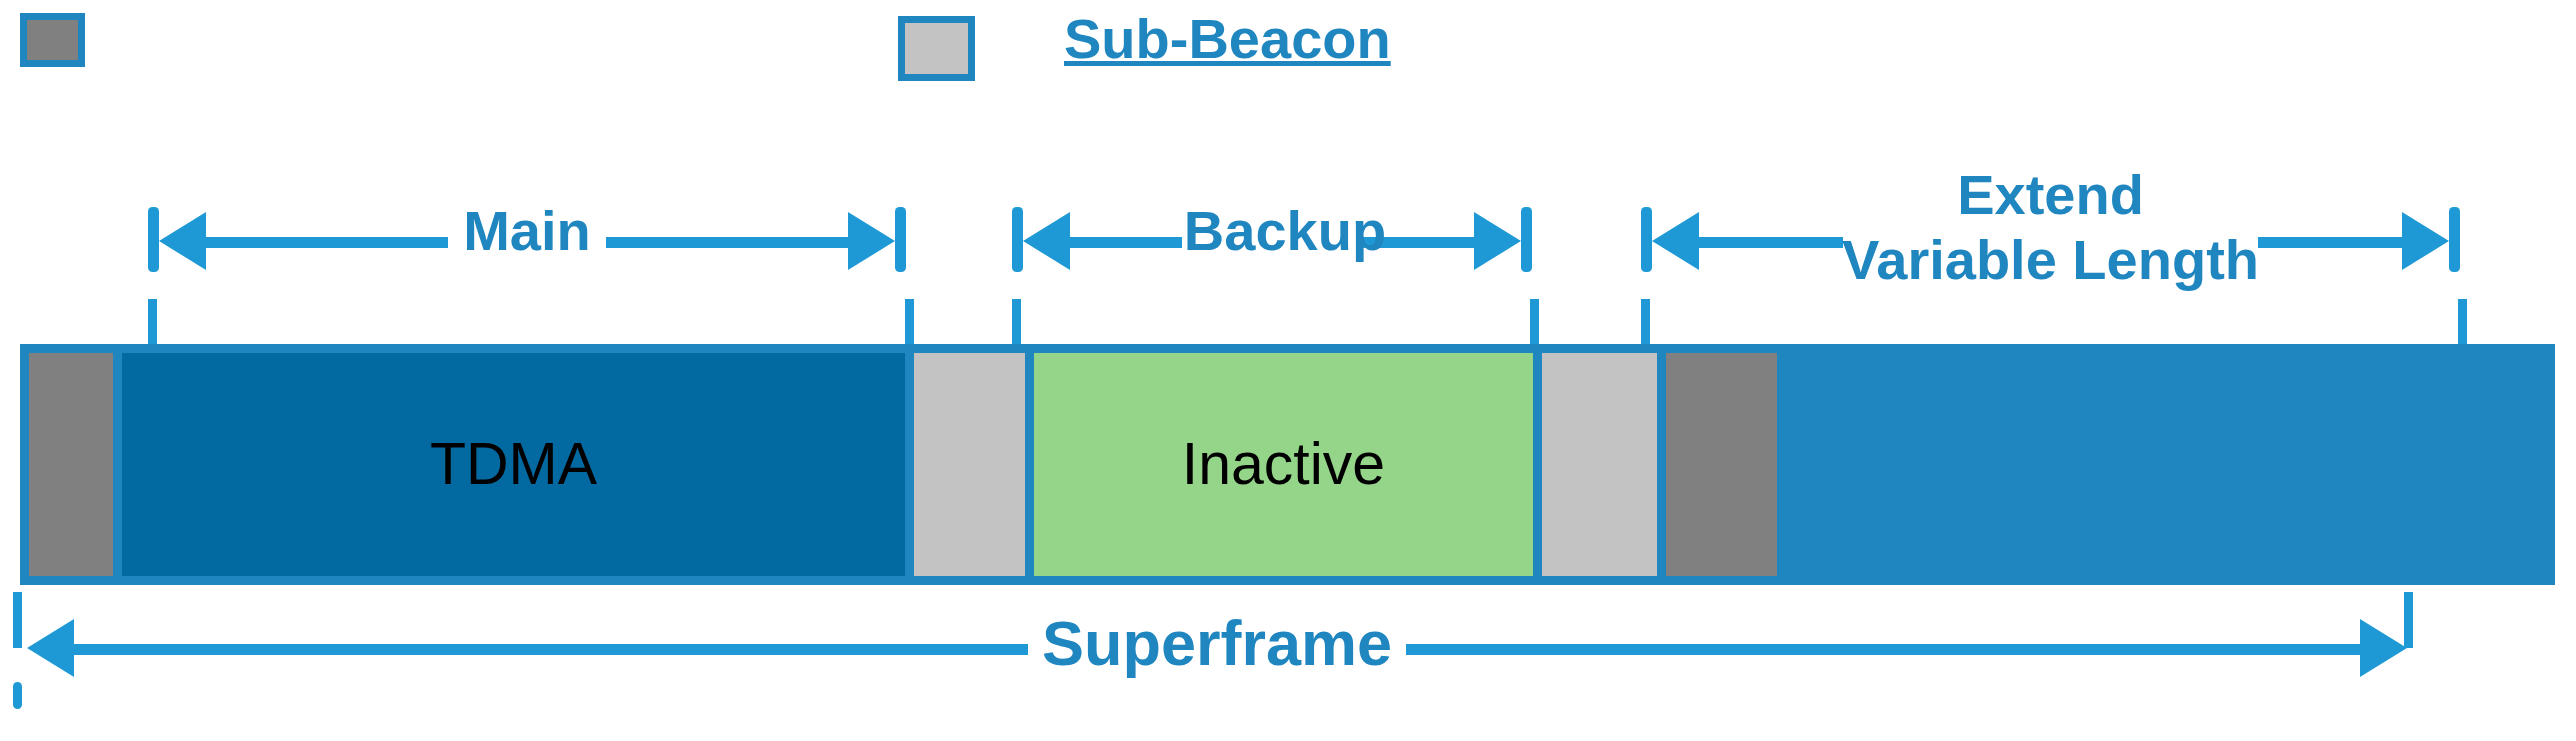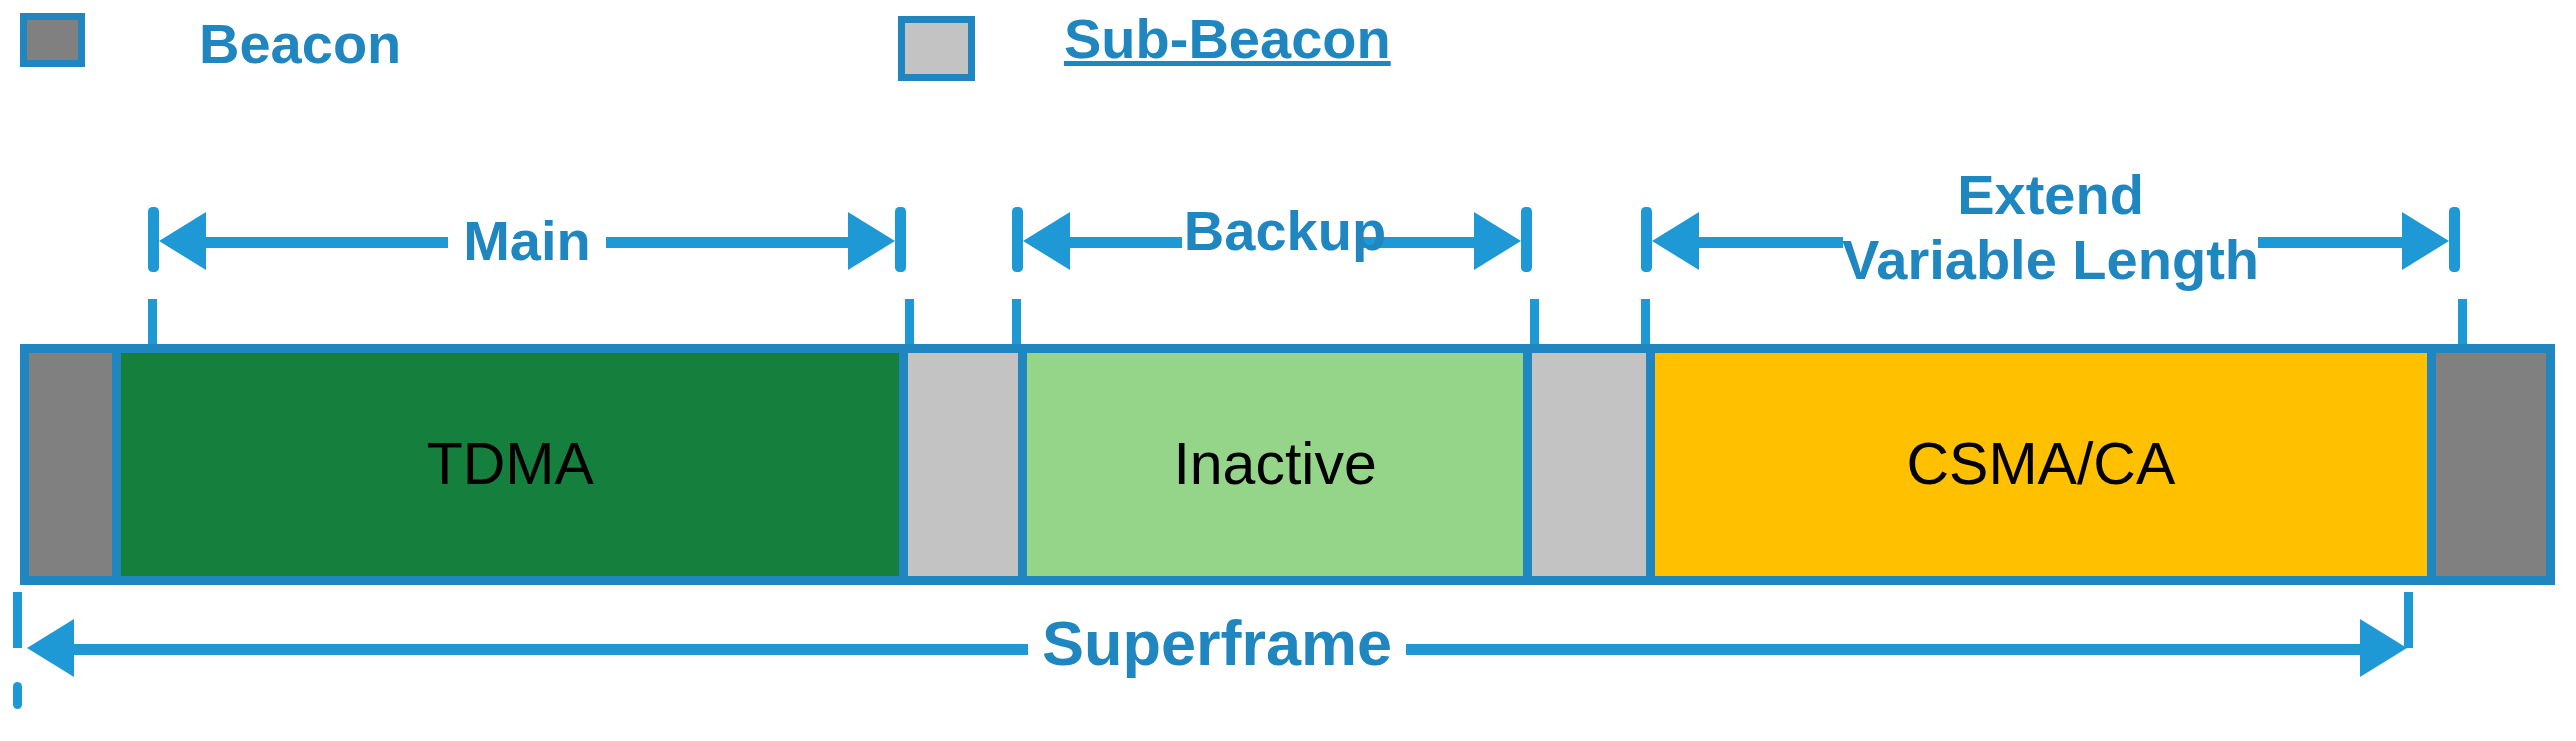--- a/index.html
+++ b/index.html
@@ -109,21 +109,20 @@
     line-height: 1;
     text-align: center;
   }
 </style>
 </head>
 <body>
 
 <div id="stage">
 
   <div class="legend-swatch" style="left:20px; top:12.6px; width:65px; height:54px; background:#808080;"></div>
-  <div class="legend-label" style="left:199px; top:16px; font-size:56px;">Beacon</div>
 
   <div class="legend-swatch" style="left:898px; top:16px; width:77px; height:65px; background:#C3C3C3;"></div>
   <div class="legend-label" style="left:1064px; top:10.8px; font-size:56px;text-decoration:underline;">Sub-Beacon</div>
 
   <div class="guide" style="left:148px;  top:299px; height:52px;"></div>
   <div class="guide" style="left:905px; top:299px; height:52px;"></div>
   <div class="guide" style="left:1012px; top:299px; height:52px;"></div>
   <div class="guide" style="left:1530px; top:299px; height:52px;"></div>
   <div class="guide" style="left:1641px; top:299px; height:52px;"></div>
   <div class="guide" style="left:2458px; top:299px; height:52px;"></div>
@@ -133,21 +132,21 @@
   <div class="guide" style="left:2404px; top:592px; height:56px;"></div>
 
   <div class="dim" style="left:159px; top:232px; width:736px;">
     <div class="cap-l"></div>
     <div class="head-l"></div>
     <div class="shaft-l" style="left:47px; width:242px;"></div>
     <div class="shaft-r" style="right:47px; width:242px;"></div>
     <div class="head-r"></div>
     <div class="cap-r"></div>
   </div>
-  <div class="dim-label" style="left: 159px; top: 213px; width: 736px; font-size: 56px; z-index: 5;">Main</div>
+  <div class="dim-label" style="left: 159px; top: 203px; width: 736px; font-size: 56px; z-index: 5;">Main</div>
 
   <div class="dim" style="left:1023px; top:232px; width:498px;">
     <div class="cap-l"></div>
     <div class="head-l"></div>
     <div class="shaft-l" style="left:47px; width:112px;"></div>
     <div class="shaft-r" style="right:47px; width:112px;"></div>
     <div class="head-r"></div>
     <div class="cap-r"></div>
   </div>
   <div class="dim-label" style="left: 1023px; top: 203px; width: 524px; font-size: 56px; z-index: 5;">Backup</div>
@@ -160,34 +159,31 @@
     <div class="head-r"></div>
     <div class="cap-r"></div>
   </div>
   <div class="dim-label" style="left: 1652px; top: 167px; width: 797px; font-size: 56px; z-index: 5;">Extend</div>
   <div class="dim-label" style="left: 1652px; top: 232px; width: 797px; font-size: 56px; z-index: 5;">Variable Length</div>
 
   <div id="bar" style="left:20px; top:344px; width:2535px; height:241px;">
     <div class="seg" style="width:84px; background:#808080;">
       <span class="seg-label"></span>
     </div>
-    <div class="seg" style="width:783px; background:#15803d;">
+    <div class="seg" style="width:783px; background:#0369a1;">
       <span class="seg-label">TDMA</span>
     </div>
     <div class="seg" style="width:111px; background:#C3C3C3;">
       <span class="seg-label"></span>
     </div>
     <div class="seg" style="width:499px; background:#94D589;">
       <span class="seg-label">Inactive</span>
     </div>
     <div class="seg" style="width:115px; background:#C3C3C3;">
       <span class="seg-label"></span>
-    </div>
-    <div class="seg" style="width:777px; background:#FFC000;">
-      <span class="seg-label">CSMA/CA</span>
     </div>
     <div class="seg" style="width:111px; background:#808080;">
       <span class="seg-label"></span>
     </div>
   </div>
 
   <div class="dim" style="left:27px; top:639px; width:2380px;">
     <div class="head-l"></div>
     <div class="shaft-l" style="left:47px; width:954px;"></div>
     <div class="shaft-r" style="right:47px; width:954px;"></div>

